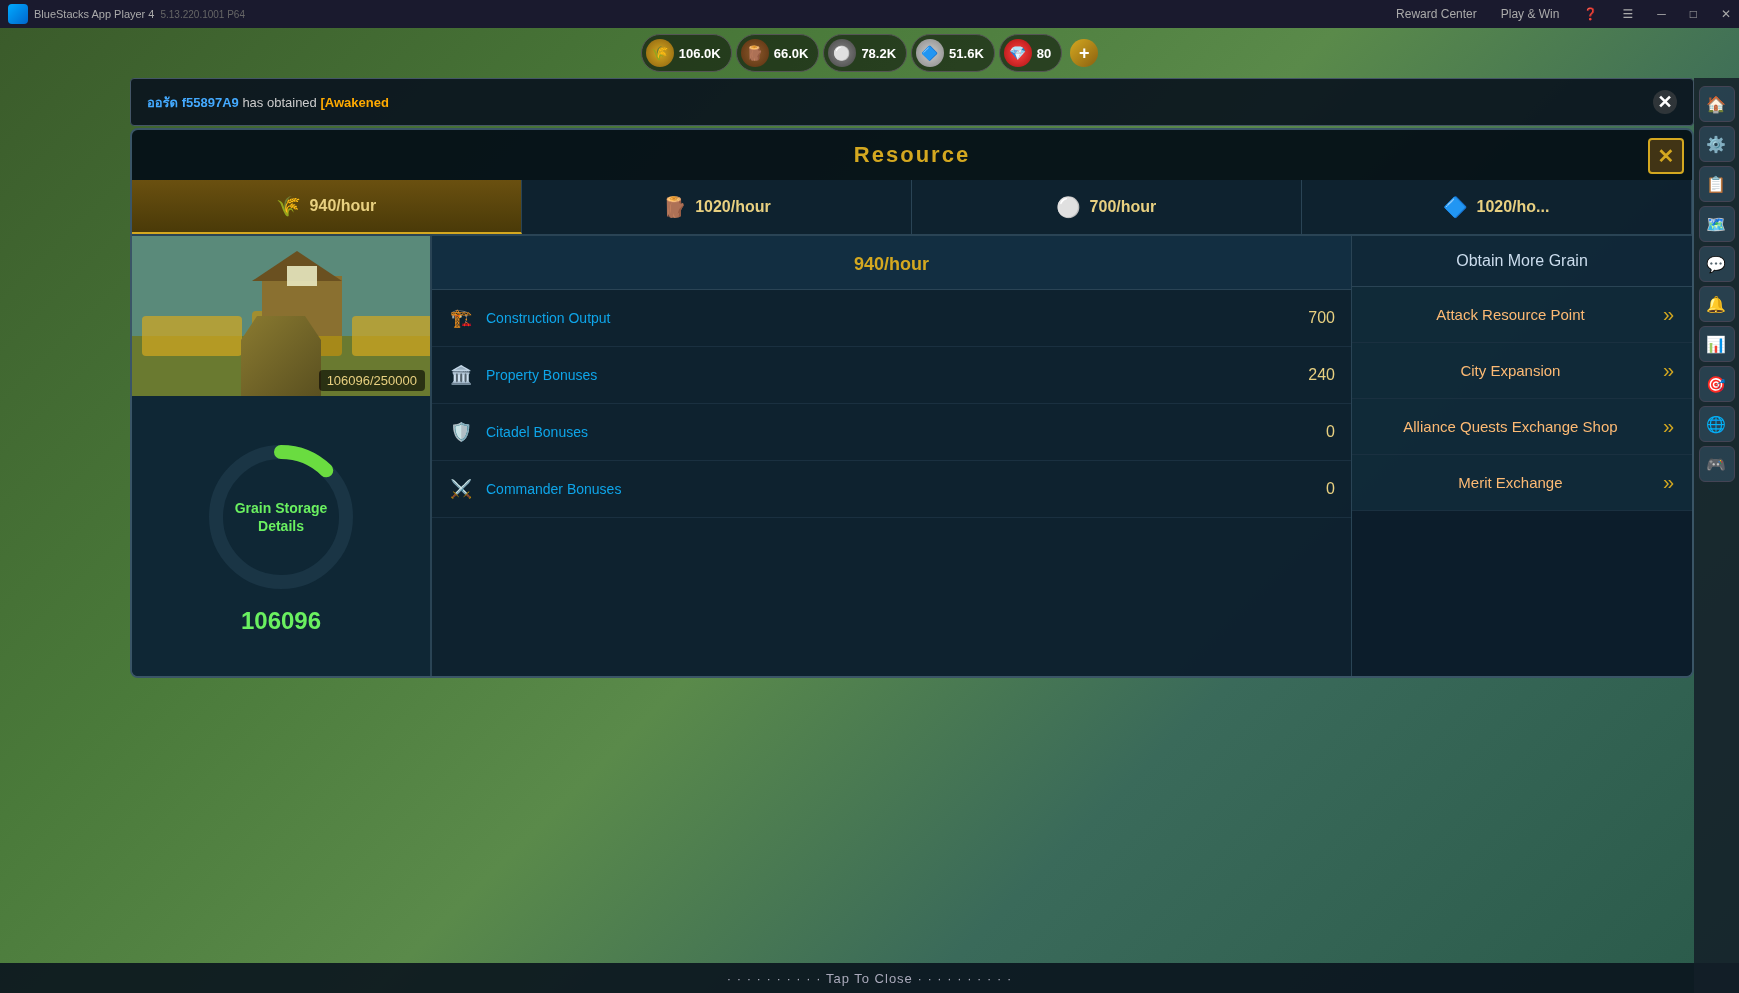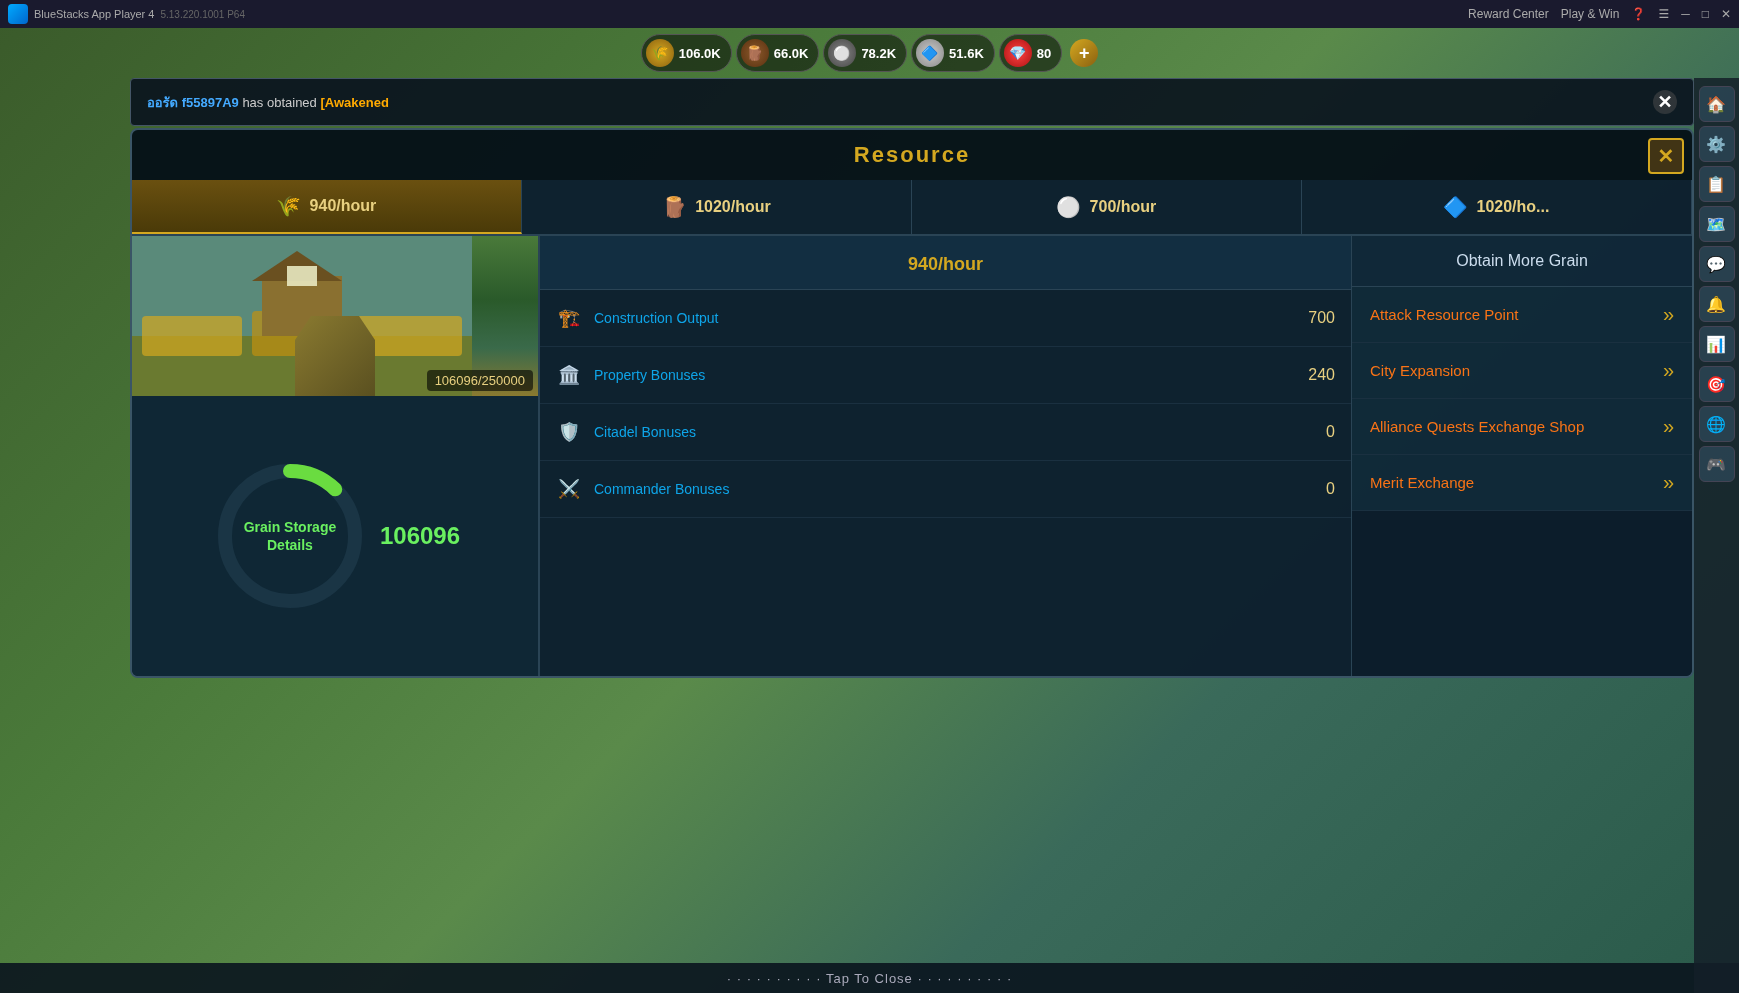--- a/index.html
+++ b/index.html
@@ -41,21 +41,21 @@
       font-size: 11px;
     }
     .titlebar-version {
       color: #666;
       font-size: 10px;
       margin-left: 6px;
     }
     .titlebar-controls {
       margin-left: auto;
       display: flex;
-      gap: 12px;
+      gap: 24px;
       align-items: center;
     }
     .titlebar-btn {
       color: #aaa;
       font-size: 12px;
       cursor: pointer;
     }
 
     
     .resource-bar {
@@ -220,21 +220,21 @@
     }
 
     
     .content-area {
       display: flex;
       height: 440px;
     }
 
     
     .left-panel {
-      width: 408px;
+      width: 300px;
       background: rgba(15,40,55,0.9);
       border-right: 2px solid #2a4455;
       display: flex;
       flex-direction: column;
       align-items: center;
       padding: 0;
     }
     .farm-image {
       width: 100%;
       height: 160px;
@@ -256,21 +256,21 @@
       font-size: 13px;
       background: rgba(0,0,0,0.6);
       padding: 3px 8px;
       position: absolute;
       bottom: 5px; right: 5px;
       border-radius: 4px;
     }
     .storage-ring-container {
       flex: 1;
       display: flex;
-      flex-direction: row;
+      flex-direction: column;
       align-items: center;
       justify-content: center;
       gap: 10px;
       padding: 20px;
     }
     .ring-wrapper {
       position: relative;
       width: 160px; height: 160px;
     }
     .ring-svg {
@@ -384,23 +384,24 @@
       align-items: center;
       padding: 16px 18px;
       border-bottom: 1px solid #1a3040;
       background: rgba(20,50,65,0.6);
       cursor: pointer;
       gap: 12px;
       transition: background 0.2s;
     }
     .obtain-btn-text {
       flex: 1;
-      color: #f97316;
+      color: #fdba74;
       font-size: 15px;
       line-height: 1.4;
+      text-align: center;
     }
     .obtain-btn-arrow {
       color: #d4a820;
       font-size: 20px;
     }
 
     
     .bottom-bar {
       position: absolute;
       bottom: 0; left: 0; right: 0;

